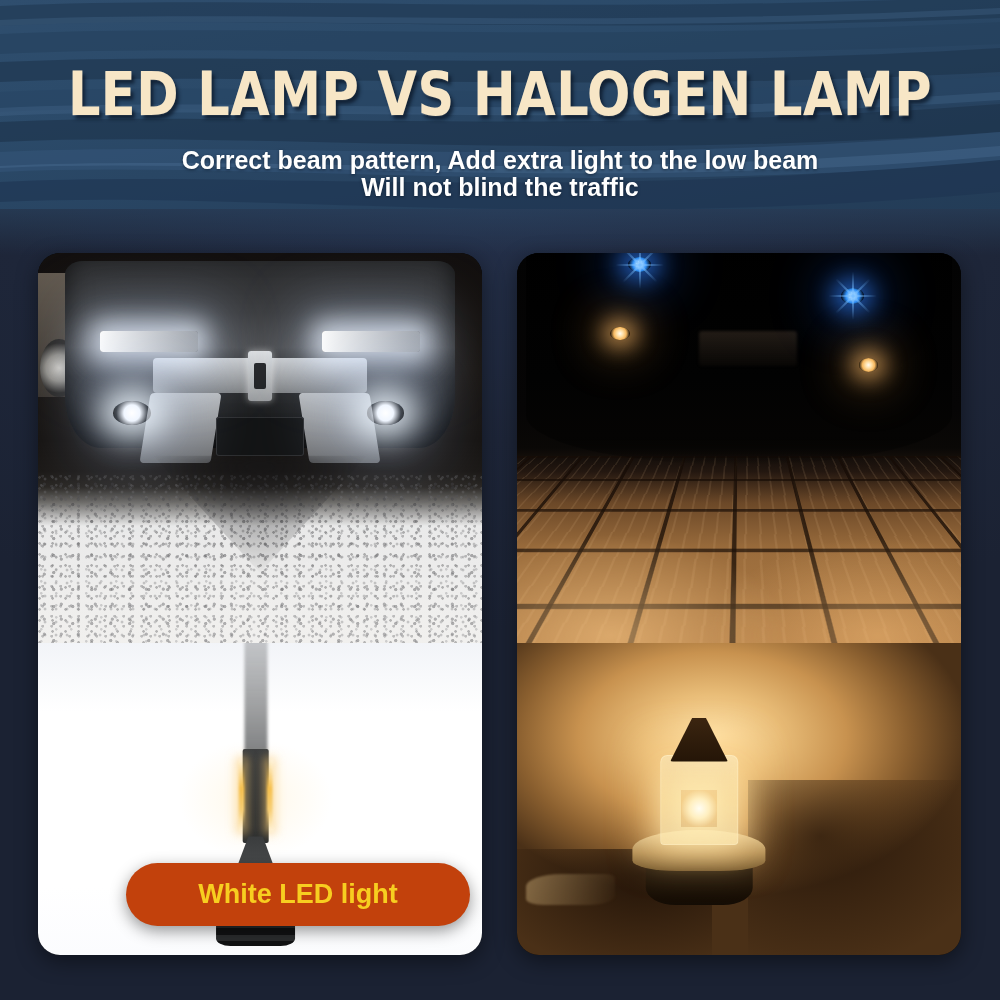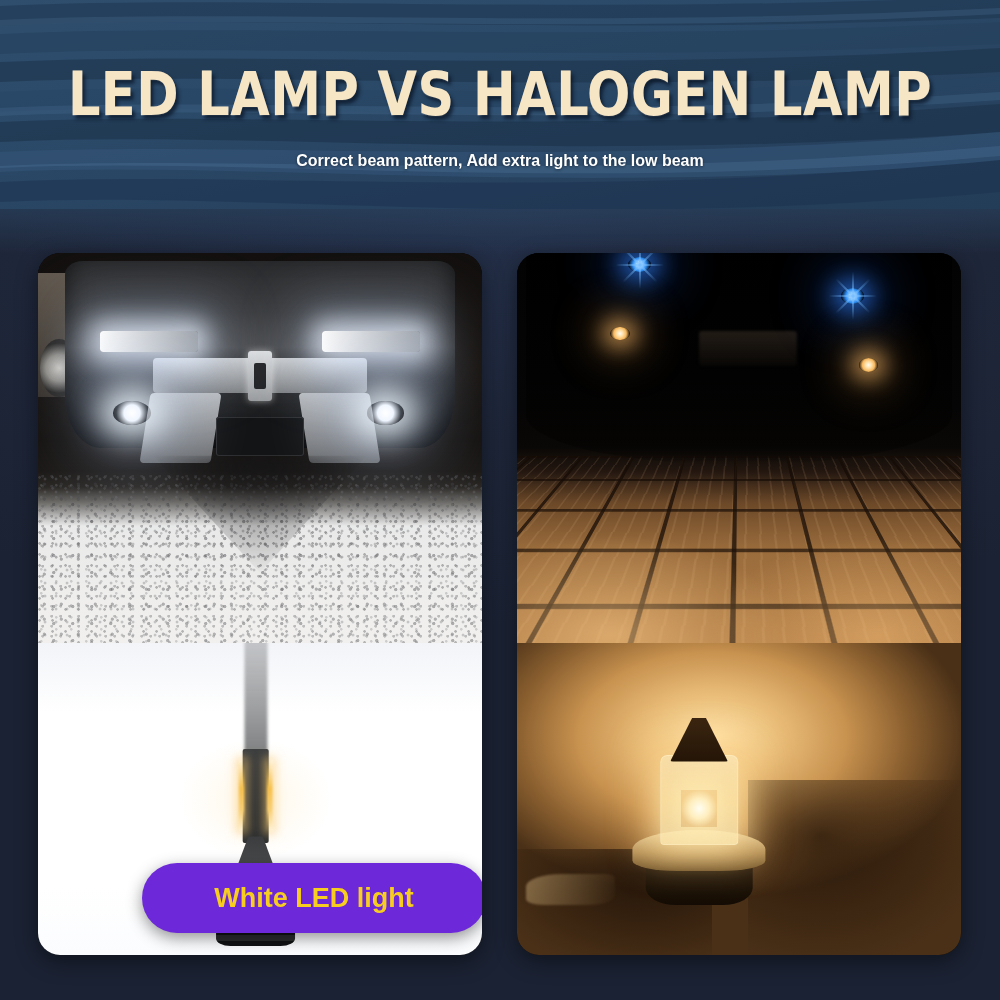--- a/index.html
+++ b/index.html
@@ -60,21 +60,21 @@
     transform: scaleX(0.93);
     white-space: nowrap;
   }
 
   .subtitle {
     position: absolute;
     left: 0; top: 147px;
     width: 1000px;
     text-align: center;
     color: #ffffff;
-    font-size: 16px;
+    font-size: 25px;
     font-weight: 600;
     line-height: 27px;
     text-shadow: 0 1px 3px rgba(8,18,32,0.6);
   }
   .subtitle .line2 { display: block; }
 
   
   .panel {
     position: absolute;
     top: 253px;
@@ -363,23 +363,23 @@
   .pill {
     position: absolute;
     display: flex;
     align-items: center;
     justify-content: center;
     border-radius: 999px;
     white-space: nowrap;
     box-shadow: 0 5px 16px rgba(0,0,0,0.42);
   }
   .pill-led {
-    left: 104px; top: 610px;
-    width: 344px; height: 70px;
-    background: #6d28d9;
+    left: 88px; top: 610px;
+    width: 344px; height: 63px;
+    background: #c2410c;
   }
   .pill-led .txt {
     color: #f7ce20;
     font-size: 27px;
     font-weight: 700;
   }
 </style>
 </head>
 <body>
 
@@ -403,20 +403,21 @@
       </g>
     </svg>
   </div>
 
   <div class="body-bg"></div>
 
   <div class="title">LED LAMP VS HALOGEN LAMP</div>
 
   <div class="subtitle">
     <span>Correct beam pattern, Add extra light to the low beam</span>
+    <span class="line2">Will not blind the traffic</span>
   </div>
 
   <div class="panel left">
 
     <div class="photo top">
       <div class="scene-led">
         <div class="bg-car"></div>
         <div class="bg-wheel"></div>
         <div class="rail"></div>
         <div class="car-body"></div>

